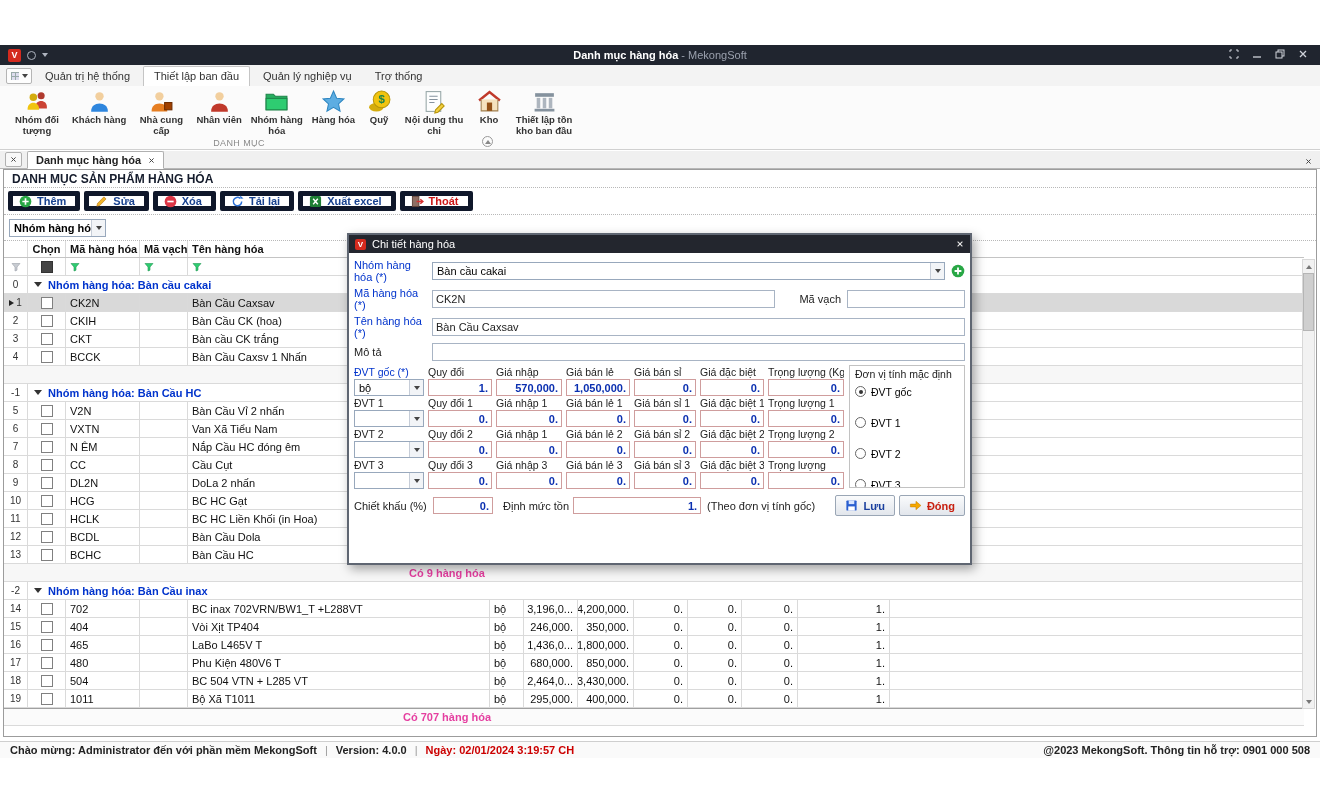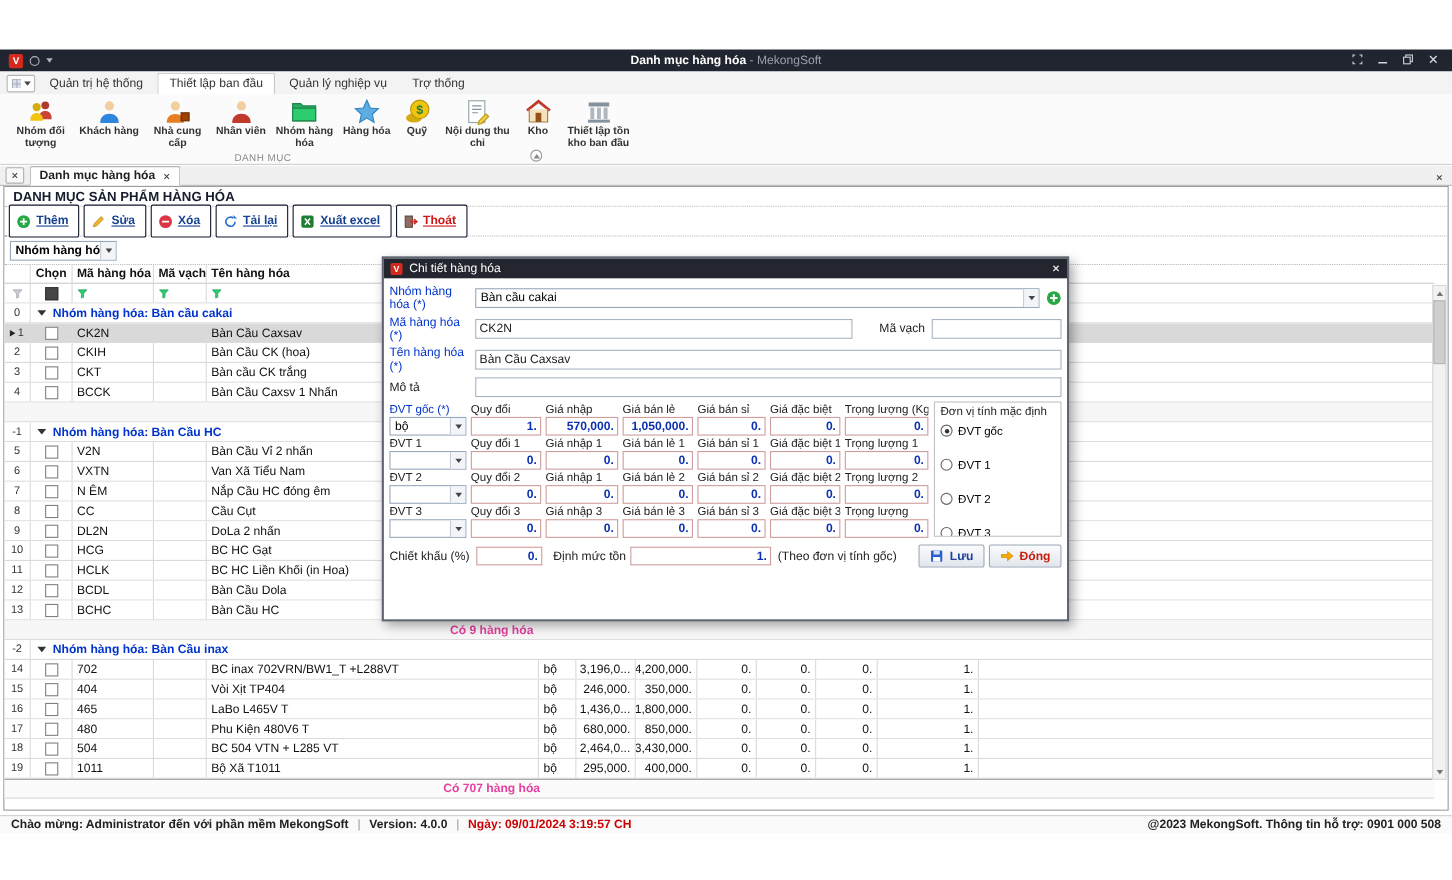--- a/index.html
+++ b/index.html
@@ -43,21 +43,21 @@
   .tabstrip{position:absolute;top:151px;left:0;width:100%;height:18px;background:#f0f0f0;border-bottom:1px solid #b7b7b7;display:flex;align-items:flex-end;}
   .ts-close{width:17px;height:15px;border:1px solid #b0b0b0;background:#f8f8f8;display:flex;align-items:center;justify-content:center;margin:0 5px 1px 5px;border-radius:2px;}
   .ts-close svg,.ts-x svg{width:7px;height:7px;}
   .ts-tab{height:18px;background:#fff;border:1px solid #b0b0b0;border-bottom:1px solid #fff;display:flex;align-items:center;gap:7px;padding:0 8px;font-size:11px;font-weight:bold;color:#222;margin-bottom:-1px;border-radius:2px 2px 0 0;}
   .ts-right{margin-left:auto;margin-right:8px;margin-bottom:3px;}
 
   
   .main{position:absolute;top:169px;left:3px;width:1314px;height:568px;border:1px solid #9c9c9c;background:#fff;overflow:hidden;}
   .page-title{height:18px;line-height:18px;padding-left:8px;font-size:12px;font-weight:bold;color:#151c2c;border-bottom:1px dotted #b8b8b8;}
   .toolbar{height:27px;display:flex;align-items:center;gap:4px;padding-left:4px;border-bottom:1px dotted #b8b8b8;}
-  .tbtn{display:flex;align-items:center;gap:5px;height:30px;padding:0 9px 0 6px;border:1px solid #0f172a;border-radius:2px;background:#fff;font-size:11px;font-weight:bold;color:#17418f;text-decoration:underline;}
+  .tbtn{display:flex;align-items:center;gap:5px;height:20px;padding:0 9px 0 6px;border:5px solid #0f172a;border-radius:2px;background:#fff;font-size:11px;font-weight:bold;color:#17418f;}
   .tbtn.red{color:#cc1616;}
   .tbtn .icon svg{width:13px;height:13px;}
   .filterbar{height:26px;display:flex;align-items:center;padding-left:5px;border-bottom:1px dotted #b8b8b8;}
   .combo{height:18px;border:1px solid #98a8bc;background:#fff;display:flex;align-items:center;}
   .combo-val{padding:0 4px;font-size:11px;flex:1;white-space:nowrap;overflow:hidden;}
   .dd-btn{width:14px;height:100%;display:flex;align-items:center;justify-content:center;background:#f2f4f7;border-left:1px solid #c6cdd8;flex:none;}
   .group-combo{width:97px;}
   .group-combo .combo-val{font-weight:bold;}
 
   
@@ -1000,17 +1000,17 @@
         </span>
       </div>
     </div>
   </div>
 
   <div class="statusbar">
     <span>Chào mừng: Administrator đến với phần mềm MekongSoft</span>
     <span class="sb-sep">|</span>
     <span>Version: 4.0.0</span>
     <span class="sb-sep">|</span>
-    <span class="sb-date">Ngày: 09/01/2024 3:19:57 CH</span>
+    <span class="sb-date">Ngày: 02/01/2024 3:19:57 CH</span>
     <span class="sb-right">@2023 MekongSoft. Thông tin hỗ trợ: 0901 000 508</span>
   </div>
 
 </div>
 
 </body></html>

